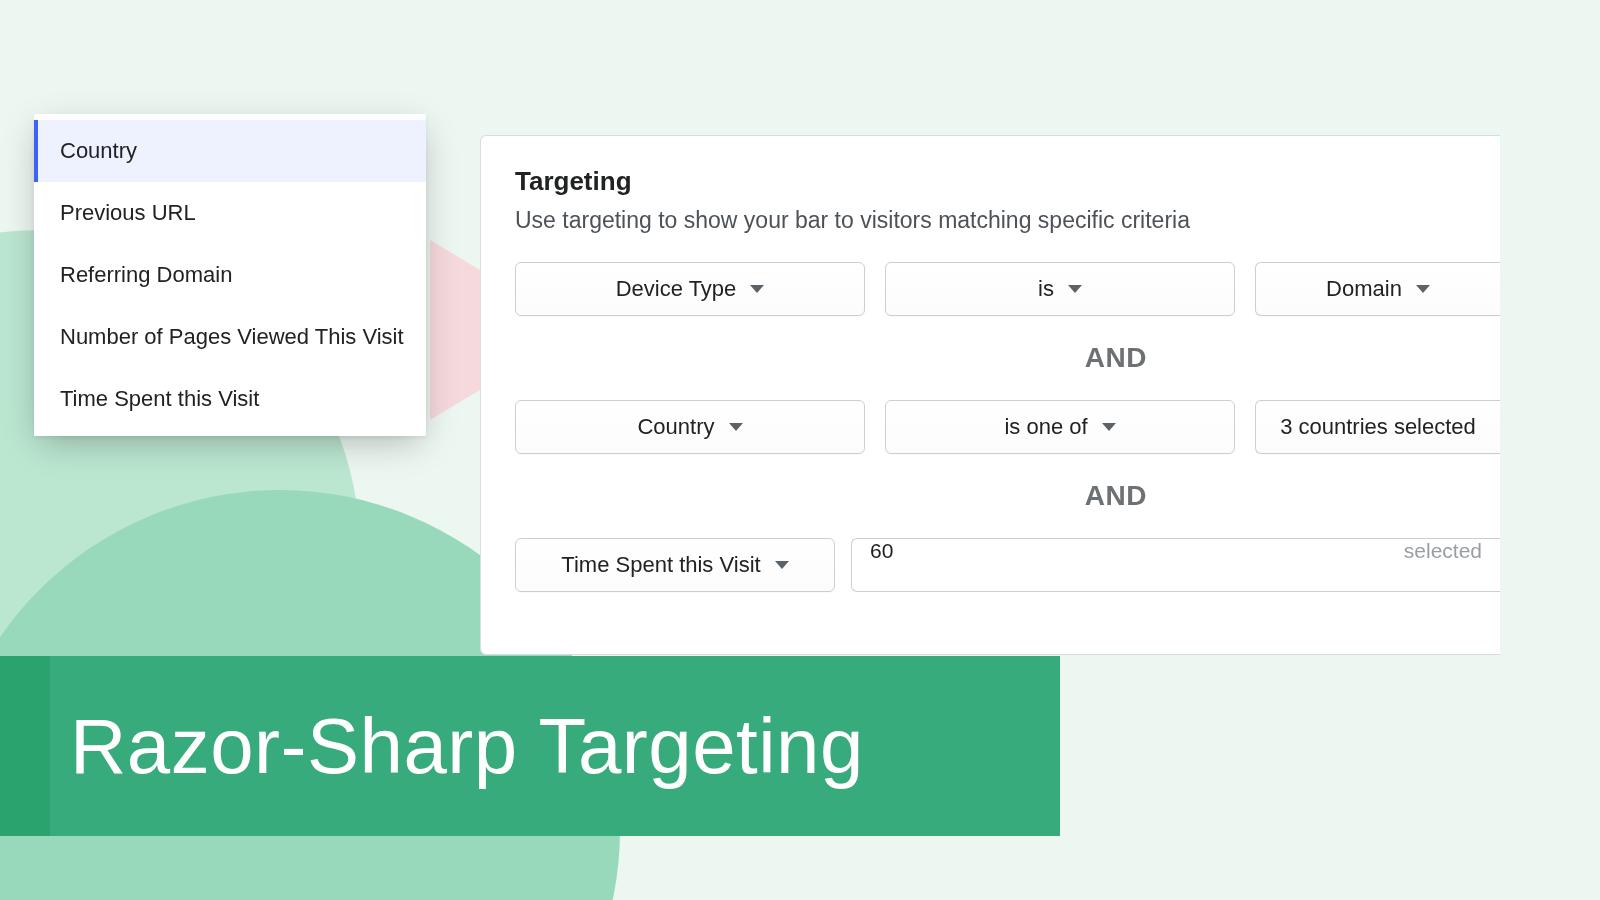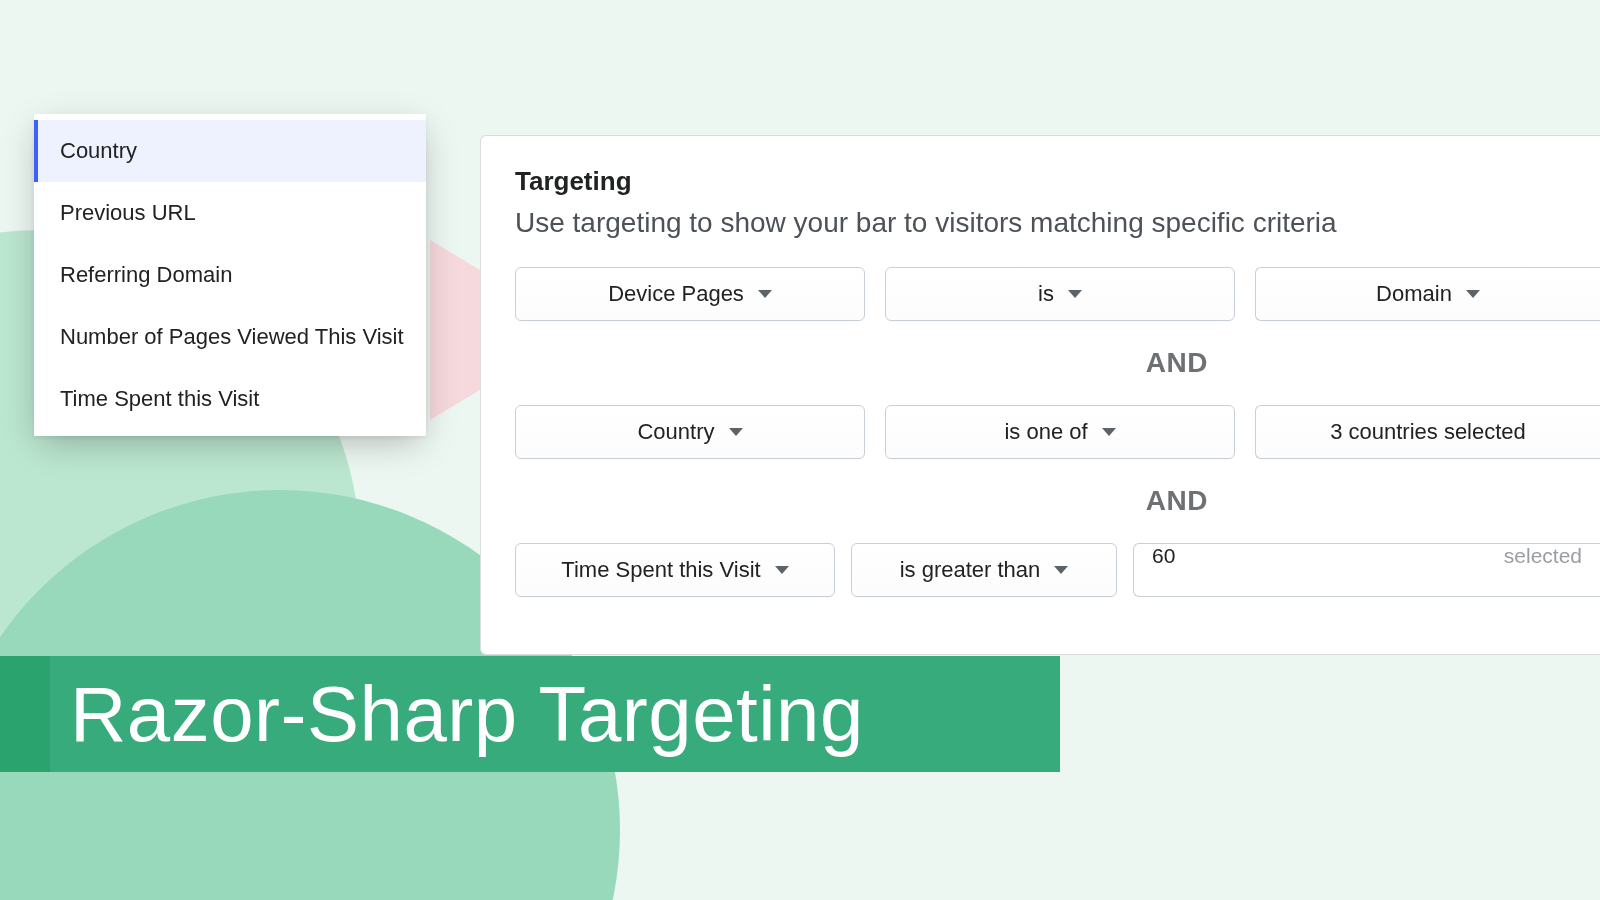--- a/index.html
+++ b/index.html
@@ -87,36 +87,36 @@
   }
   .side-item.hover{
     background:var(--hover);
   }
 
   
   .panel{
     position:absolute;
     left:480px; top:135px;
     right:0;
-    width:1120px;
+    width:1020px;
     min-height:520px;
     background:var(--panel-bg);
     border:1px solid var(--panel-border);
     border-right:none;
     border-radius:6px 0 0 6px;
     z-index:4;
     padding:30px 0 24px 34px;
   }
   .panel h2{
     margin:0 0 10px 0;
     font-size:26px;
     font-weight:700;
   }
   .panel .subtitle{
-    font-size:28px;
+    font-size:23px;
     color:var(--text-sub);
     margin-bottom:28px;
   }
 
   .rule-row{
     display:flex;
     gap:20px;
     align-items:stretch;
   }
   .rule-row.alt{gap:16px;}
@@ -166,21 +166,21 @@
     gap:20px;
   }
   .value-input .val{flex:0 0 auto;color:var(--text);}
   .value-input .unit{margin-left:auto;color:#9a9ea2;}
 
   
   .banner{
     position:absolute;
     left:0; right:120px;
     top:656px;
-    height:116px;
+    height:180px;
     z-index:5;
     display:flex;align-items:stretch;
   }
   .banner .cap{
     width:50px;
     background:var(--accent-dark);
     border-radius:0 0 0 0;
   }
   .banner .body{
     flex:0 0 auto;
@@ -221,21 +221,21 @@
     <span>Time Spent this Visit</span>
   </div>
 </div>
 
 <div class="panel">
   <h2>Targeting</h2>
   <div class="subtitle">Use targeting to show your bar to visitors matching specific criteria</div>
 
   <div class="rule-row">
     <div class="pill" style="width:350px">
-      <span>Device Pages</span>
+      <span>Device Type</span>
       <span class="caret"></span>
     </div>
     <div class="pill" style="width:350px">
       <span>is</span>
       <span class="caret"></span>
     </div>
     <div class="pill" style="flex:1;min-width:240px;justify-content:center;border-radius:6px 0 0 6px;border-right:none">
       <span>Domain</span>
       <span class="caret"></span>
     </div>
@@ -255,24 +255,20 @@
     <div class="pill" style="flex:1;min-width:240px;justify-content:center;border-radius:6px 0 0 6px;border-right:none">
       <span>3 countries selected</span>
     </div>
   </div>
 
   <div class="and-sep">AND</div>
 
   <div class="rule-row alt">
     <div class="pill" style="width:320px">
       <span>Time Spent this Visit</span>
-      <span class="caret"></span>
-    </div>
-    <div class="pill" style="width:266px">
-      <span>is greater than</span>
       <span class="caret"></span>
     </div>
     <div class="value-input" style="flex:1;border-radius:6px 0 0 6px;border-right:none">
       <span class="val">60</span>
       <span class="unit">selected</span>
     </div>
   </div>
 </div>
 
 <div class="banner">

